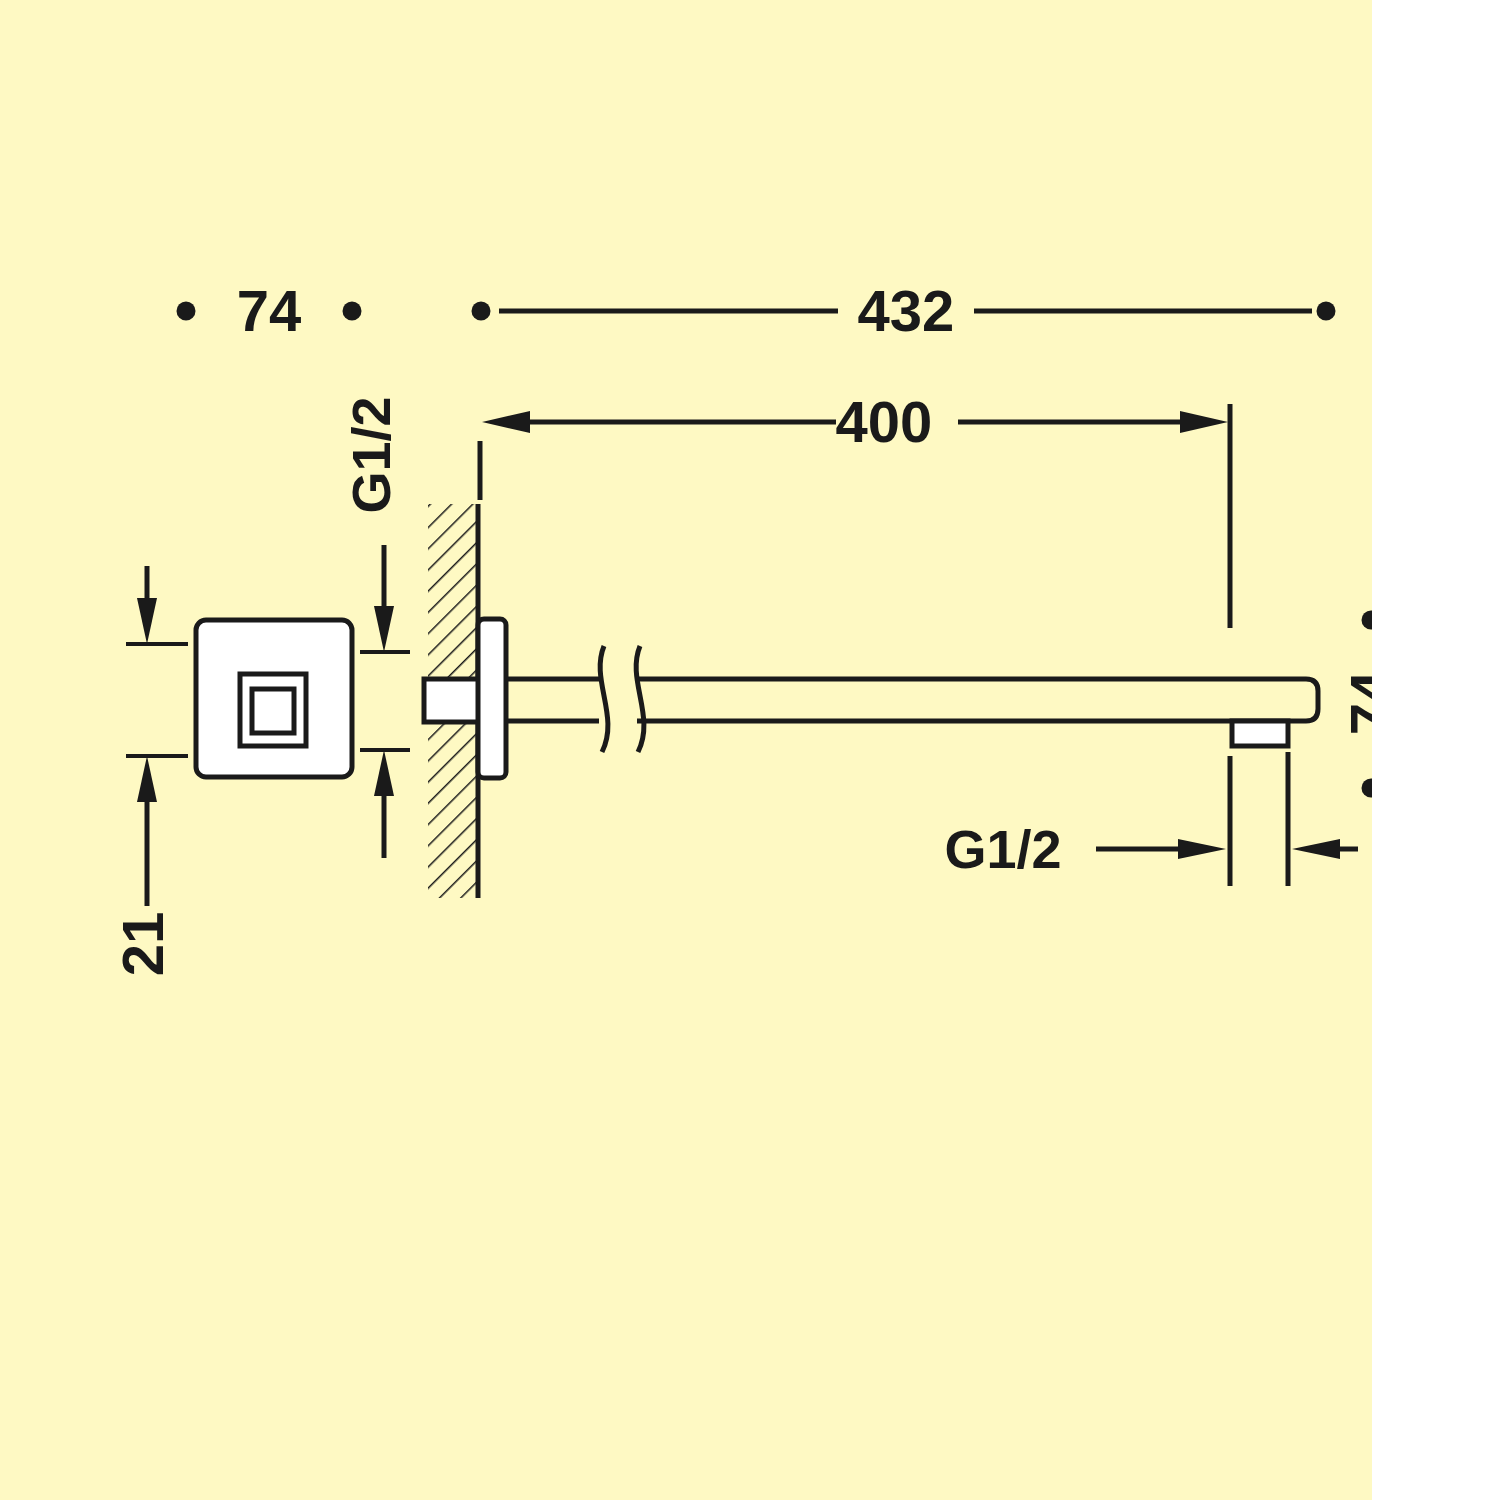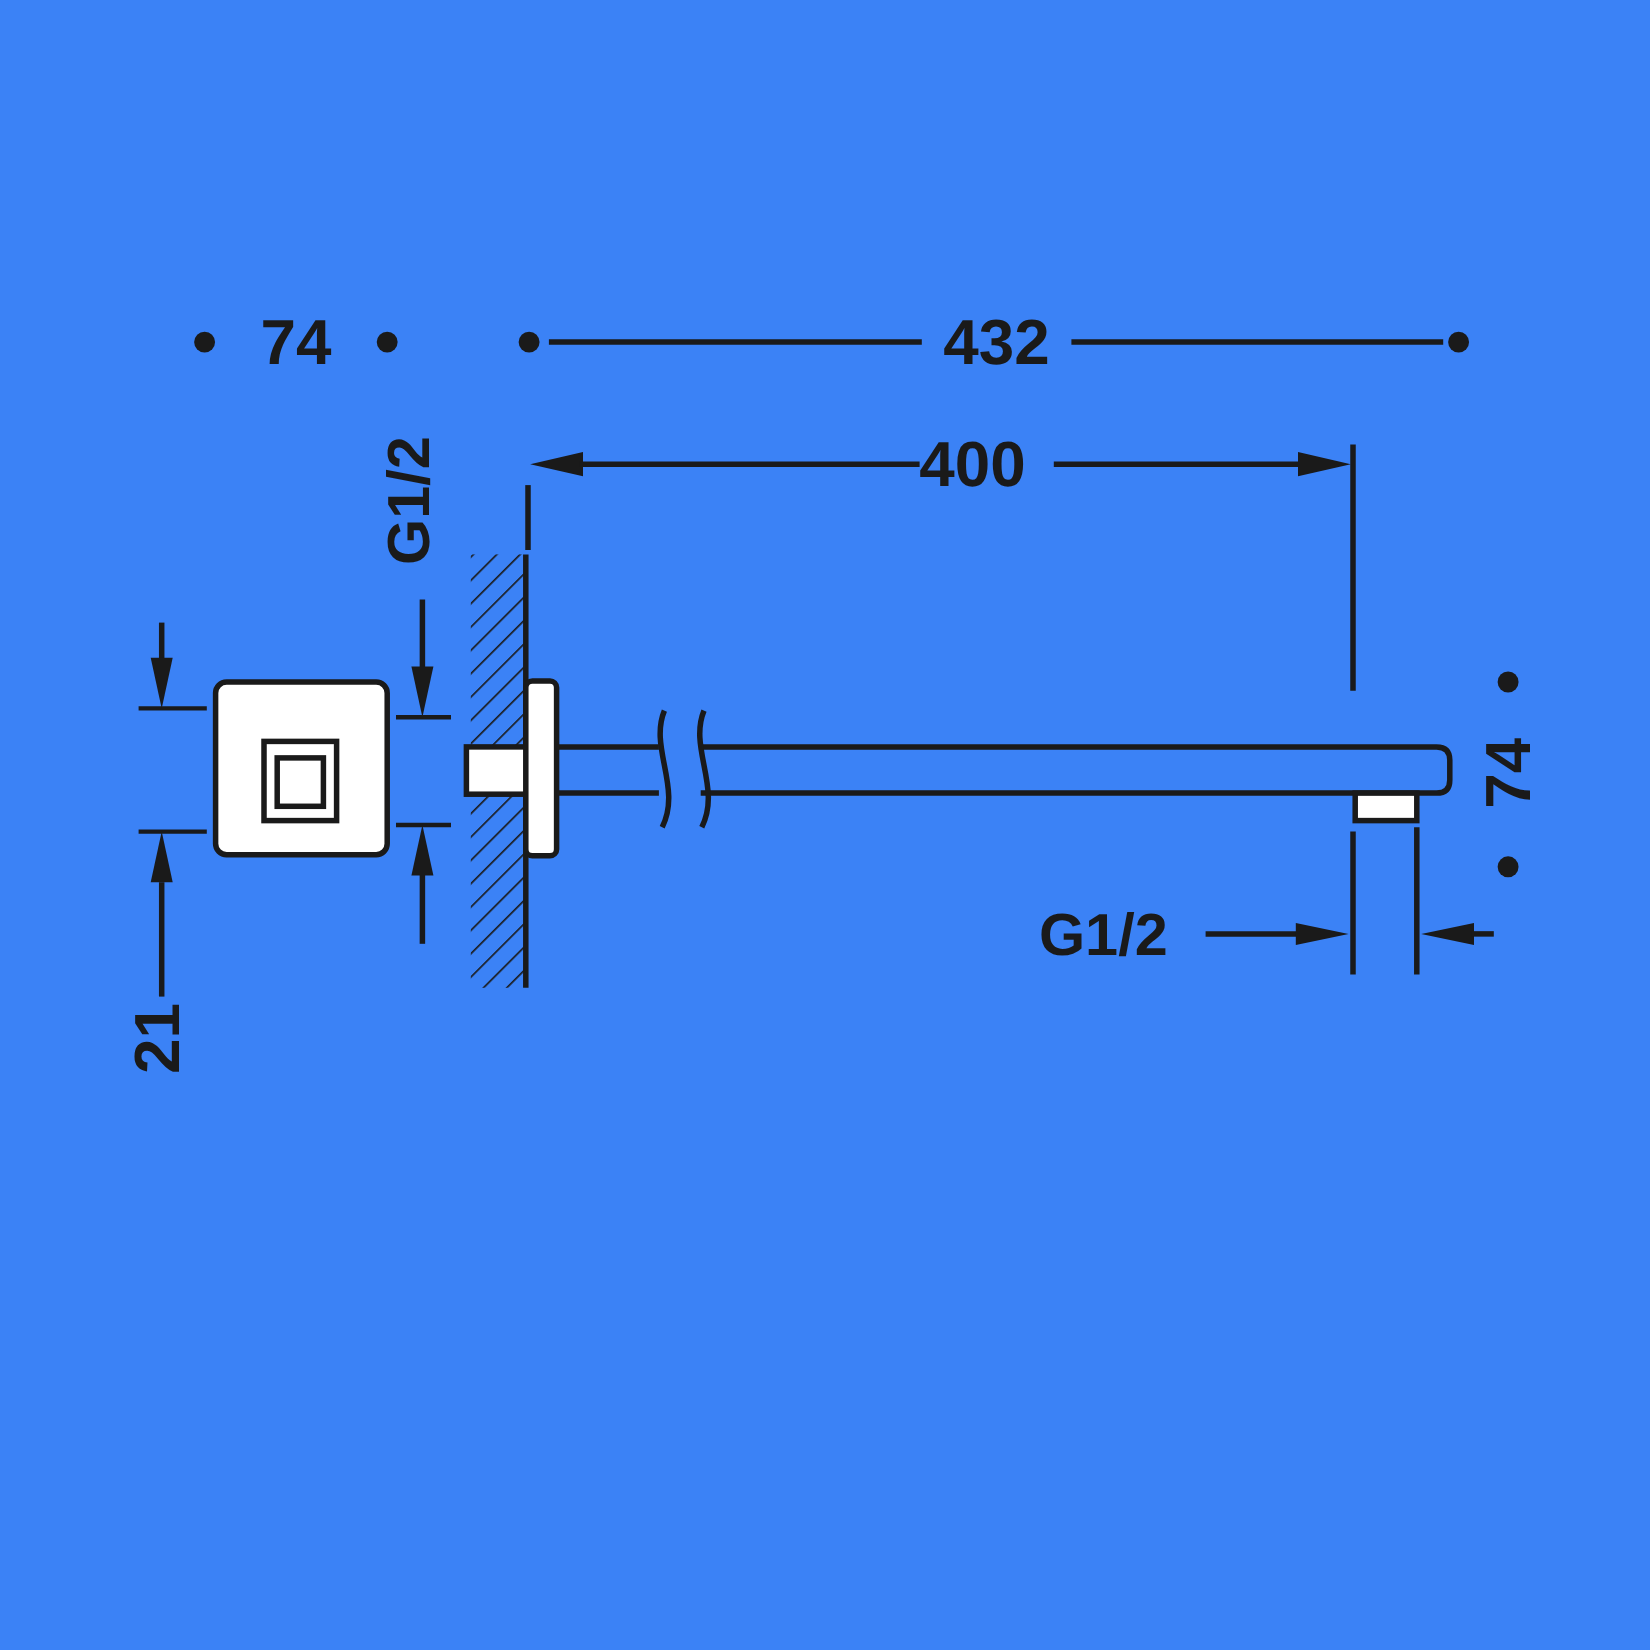--- a/index.html
+++ b/index.html
@@ -5,23 +5,23 @@
   html, body {
     margin: 0;
     padding: 0;
     background: #ffffff;
     width: 1500px;
     height: 1500px;
     font-family: "Liberation Sans", sans-serif;
   }
   .stage {
     position: relative;
-    width: 1500px;
+    width: 1372px;
     height: 1500px;
-    background: #3b82f6;
+    background: #fef9c3;
     overflow: hidden;
   }
   svg { display: block; }
   .ln {
     stroke: #1a1a1a;
     stroke-width: 5;
     fill: none;
   }
   .ln-thin {
     stroke: #1a1a1a;

